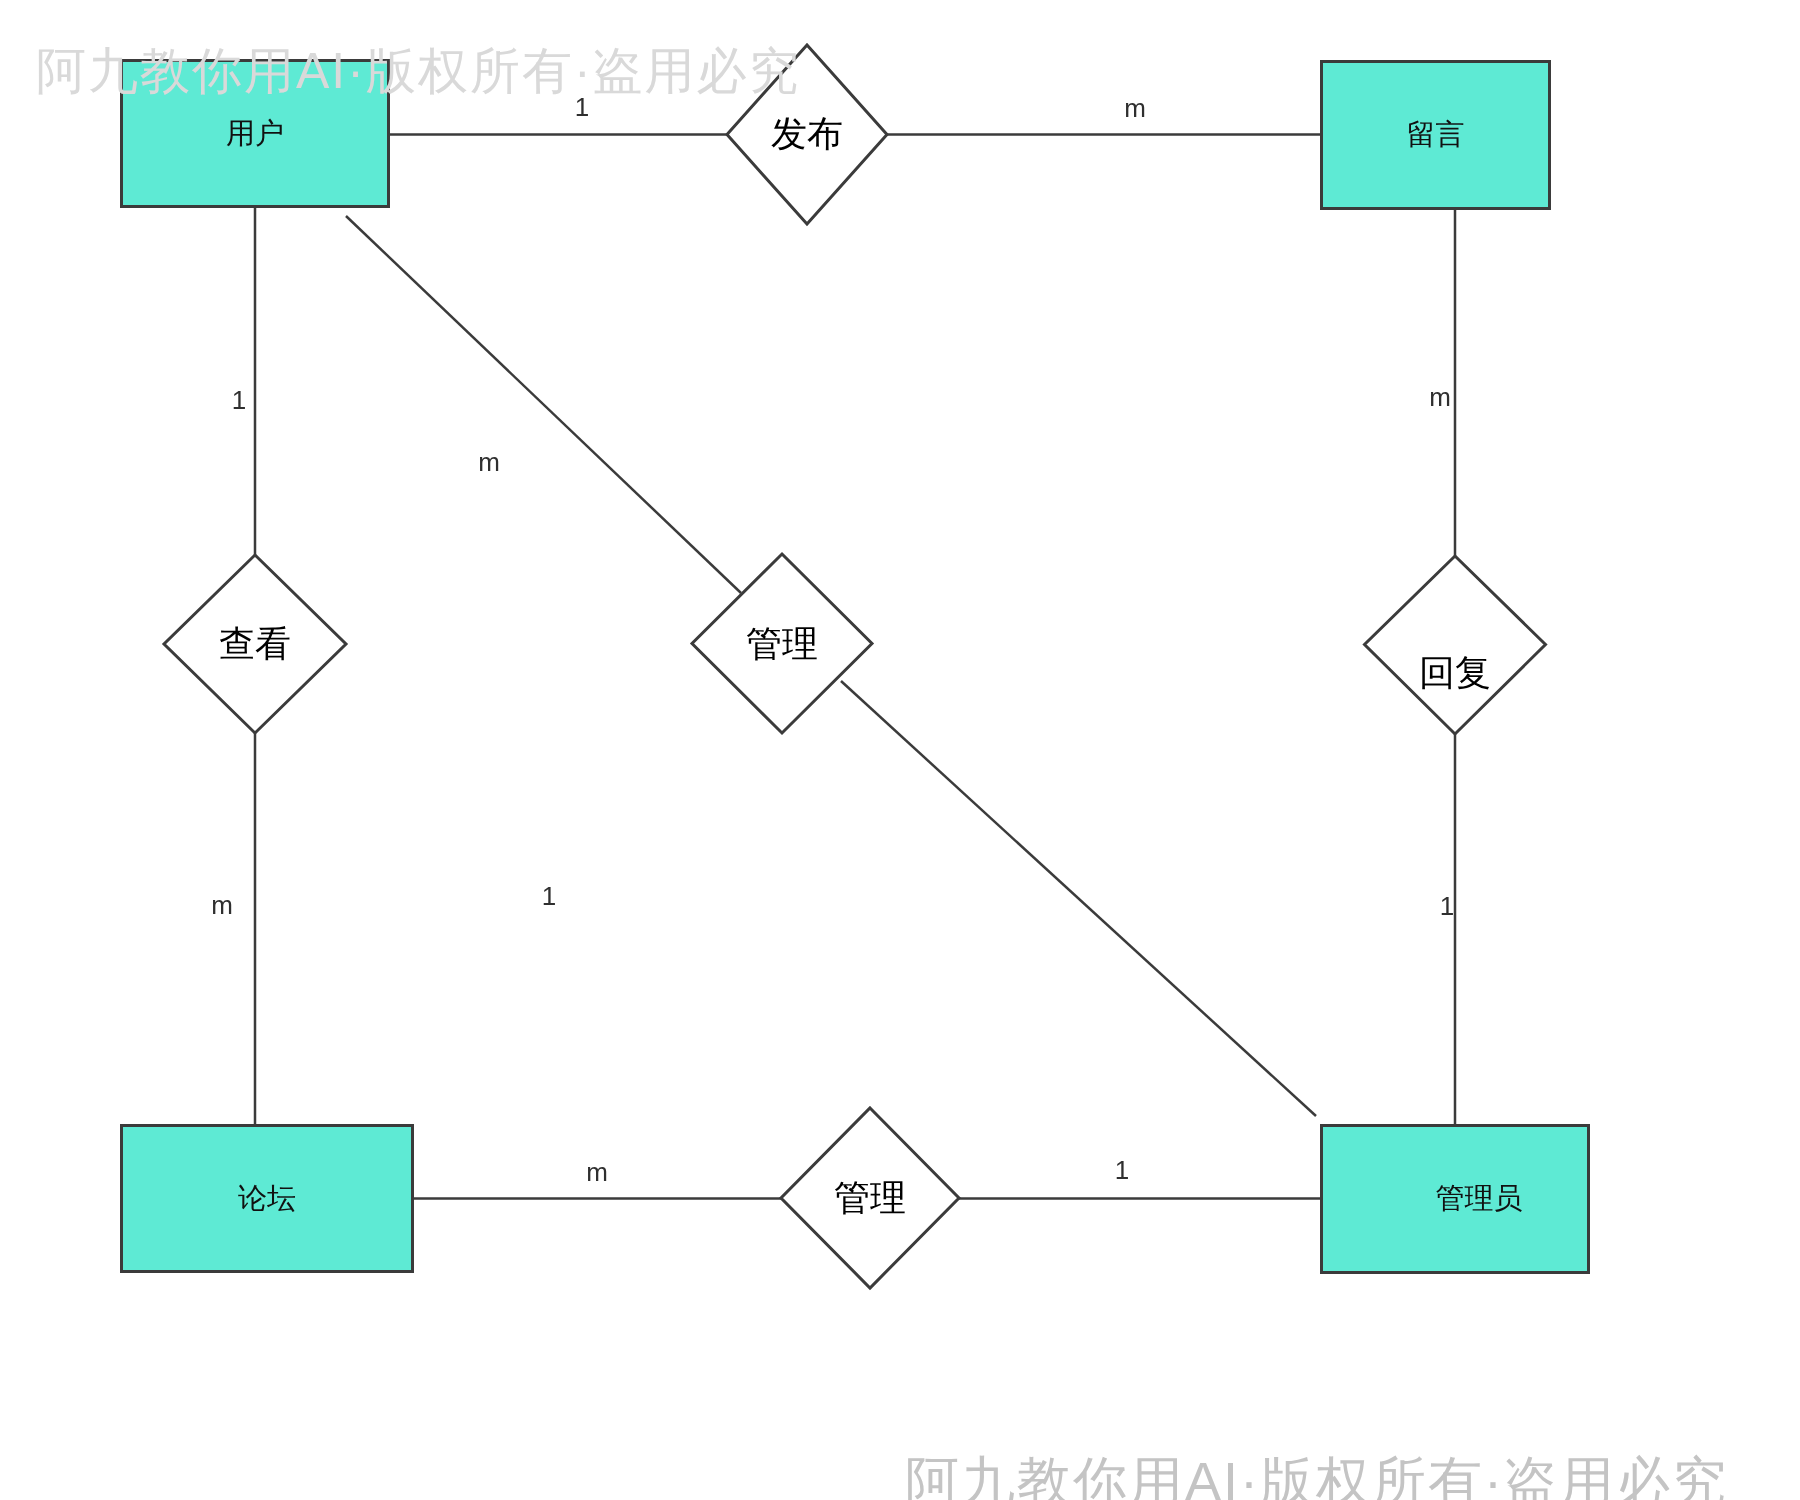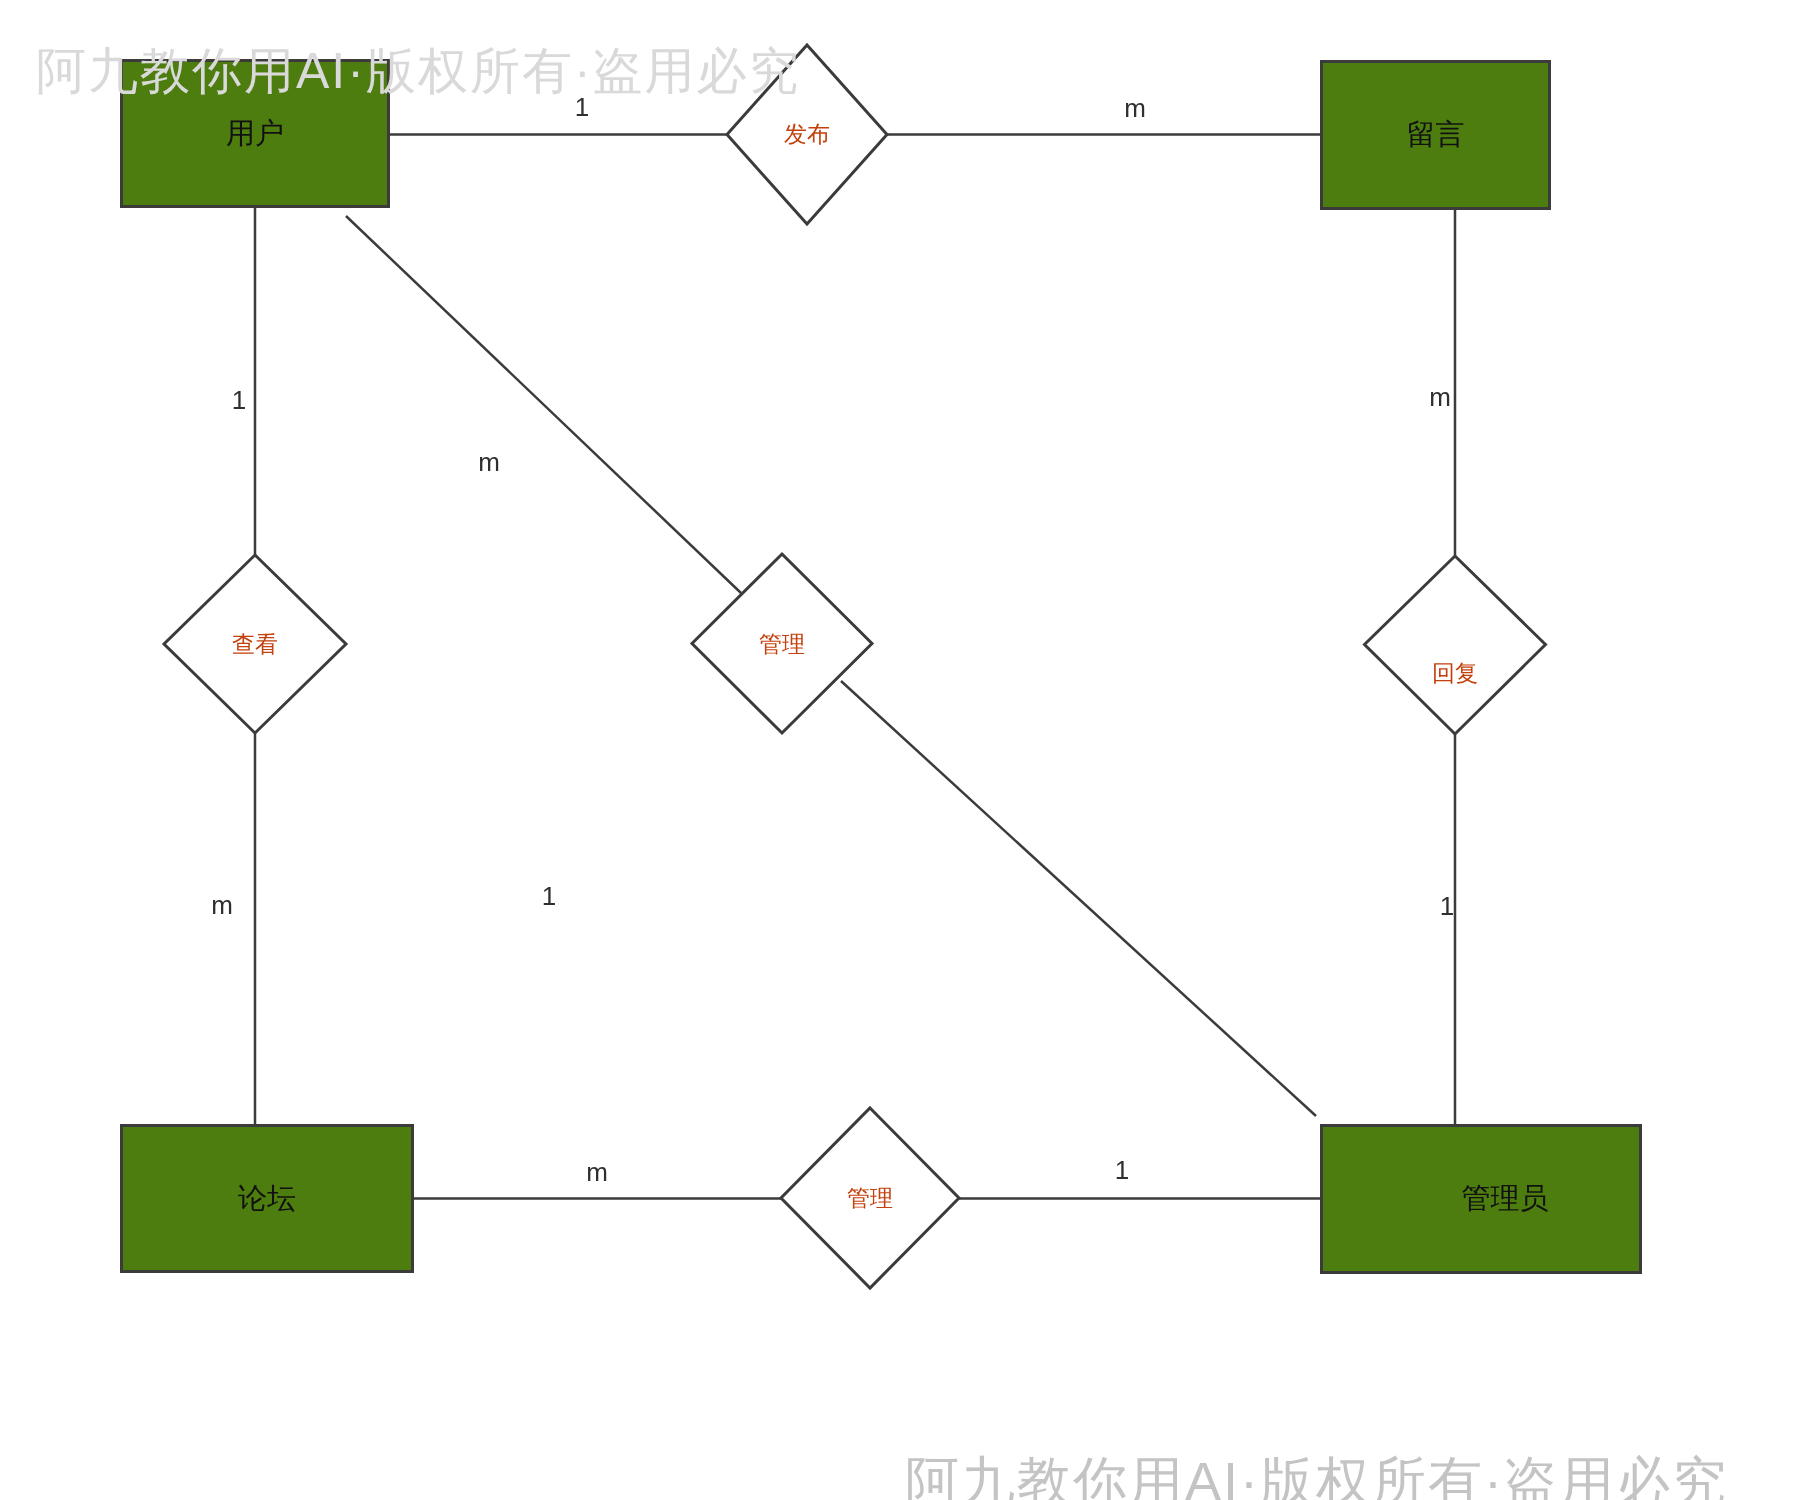--- a/index.html
+++ b/index.html
@@ -8,29 +8,29 @@
     width:1800px;height:1500px;
     background:#ffffff;
     overflow:hidden;
     font-family:"Liberation Sans","DejaVu Sans",sans-serif;
   }
   #wires{position:absolute;left:0;top:0;z-index:1;}
   .entity{
     position:absolute;
     box-sizing:border-box;
     border:3px solid #3b3b3b;
-    background:#4d7c0f;
+    background:#5eead4;
     display:flex;align-items:center;justify-content:center;
     font-size:29px;color:#111111;
     z-index:2;
   }
   .dlabel{
     position:absolute;
     transform:translate(-50%,-50%);
-    font-size:23px;color:#c2410c;
+    font-size:36px;color:#000000;
     white-space:nowrap;
     z-index:3;
   }
   .card{
     position:absolute;
     transform:translate(-50%,-50%);
     font-size:26px;color:#2f2f2f;
     white-space:nowrap;
     z-index:3;
   }
@@ -71,21 +71,21 @@
 
   <div class="entity" style="left:120px;top:59px;width:270px;height:149px;">
     <span>用户</span>
   </div>
   <div class="entity" style="left:1320px;top:60px;width:231px;height:150px;">
     <span>留言</span>
   </div>
   <div class="entity" style="left:120px;top:1124px;width:294px;height:149px;">
     <span>论坛</span>
   </div>
-  <div class="entity" style="left:1320px;top:1124px;width:322px;height:150px;padding-left:48px;">
+  <div class="entity" style="left:1320px;top:1124px;width:270px;height:150px;padding-left:48px;">
     <span>管理员</span>
   </div>
 
   <div class="dlabel" style="left:807px;top:134px;">发布</div>
   <div class="dlabel" style="left:255px;top:644px;">查看</div>
   <div class="dlabel" style="left:782px;top:644px;">管理</div>
   <div class="dlabel" style="left:1455px;top:645px;margin-top:28px;">回复</div>
   <div class="dlabel" style="left:870px;top:1198px;">管理</div>
 
   <div class="card" style="left:582px;top:107px;">1</div>

